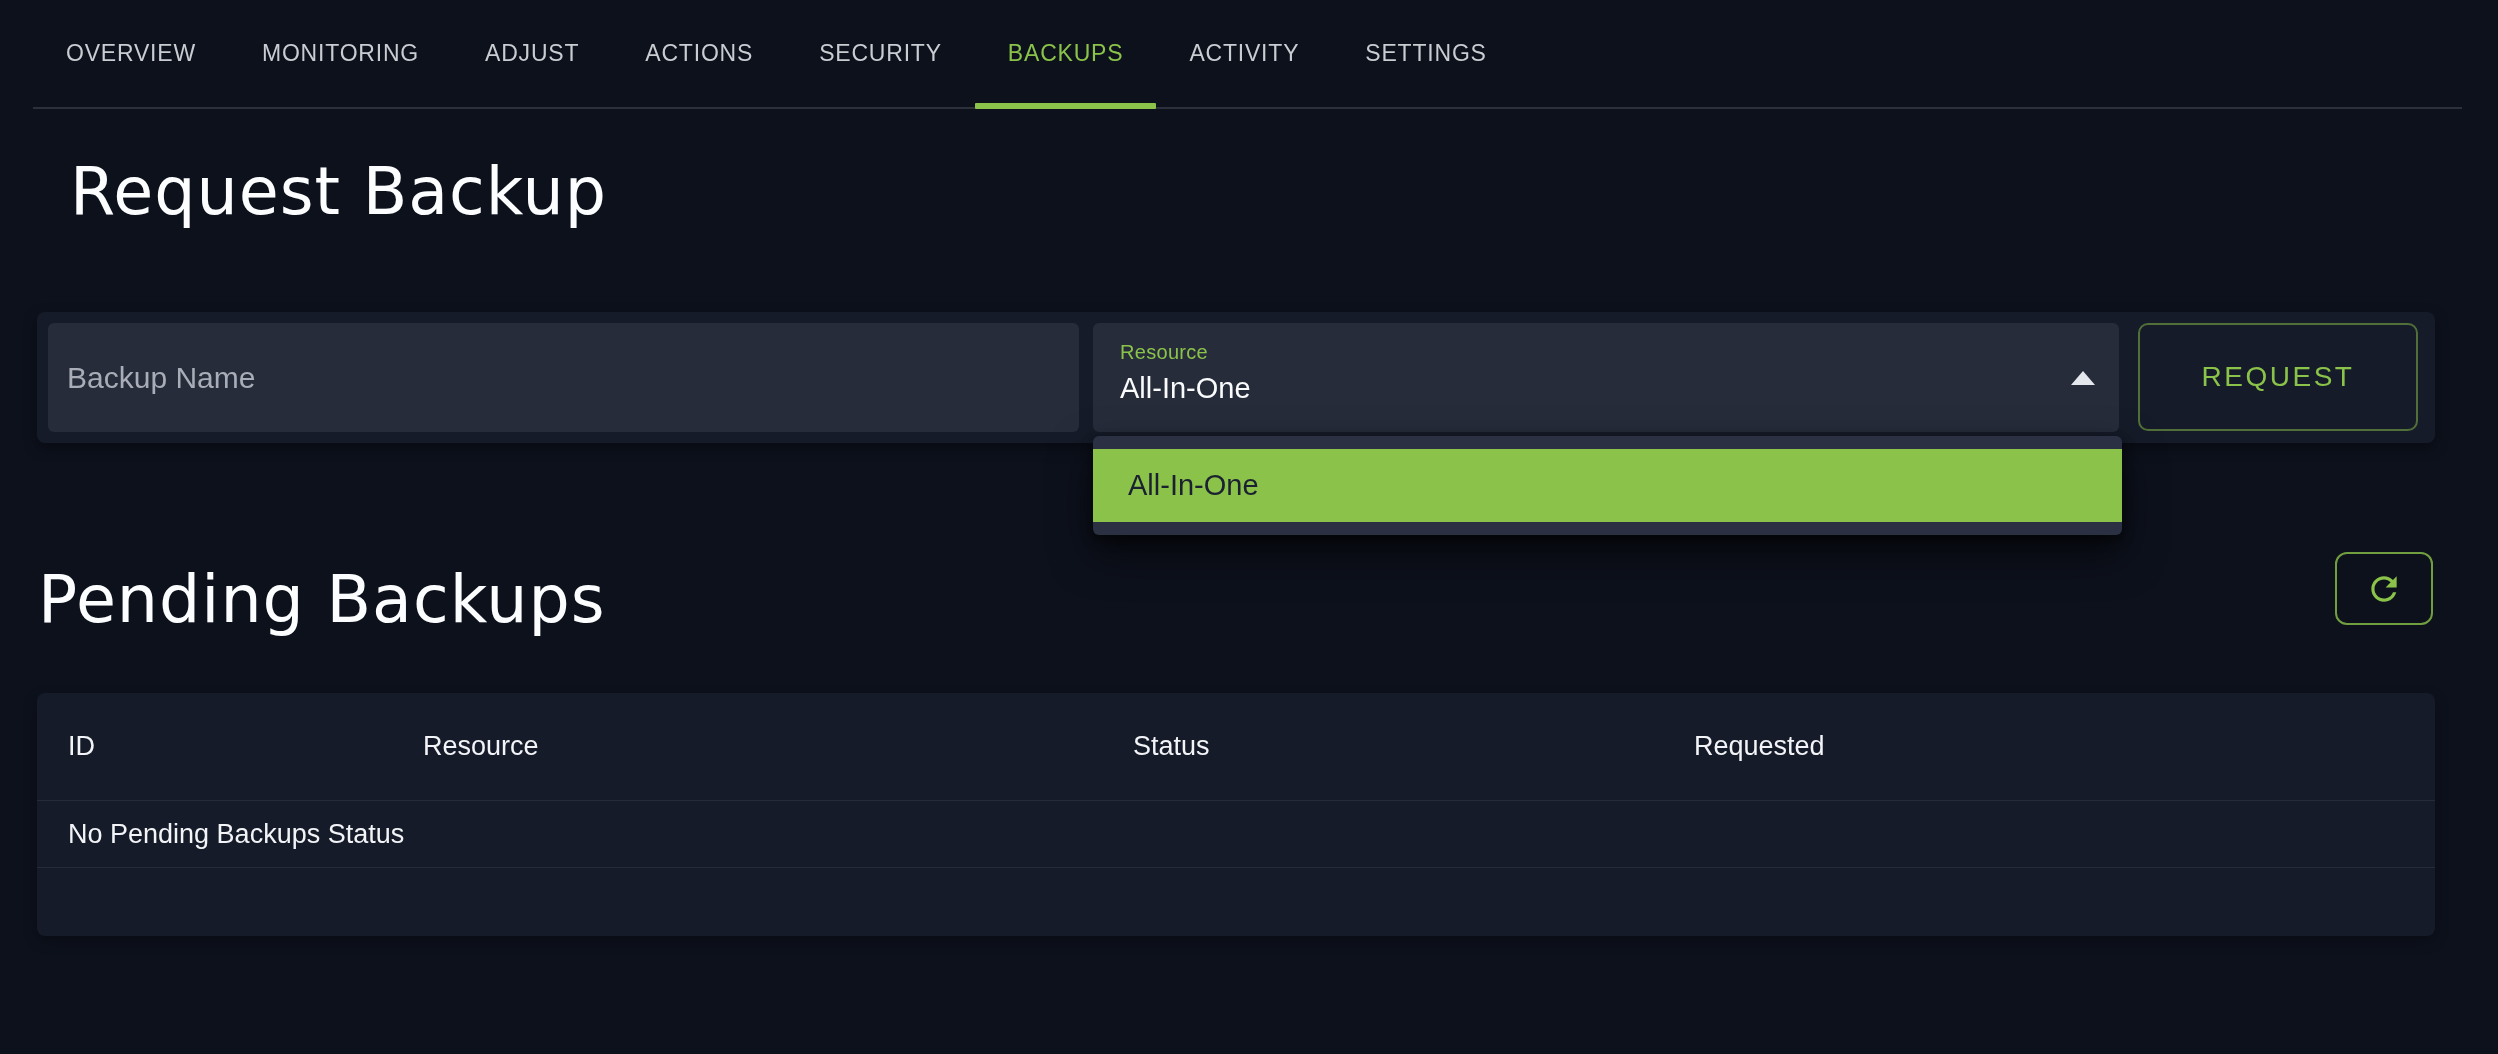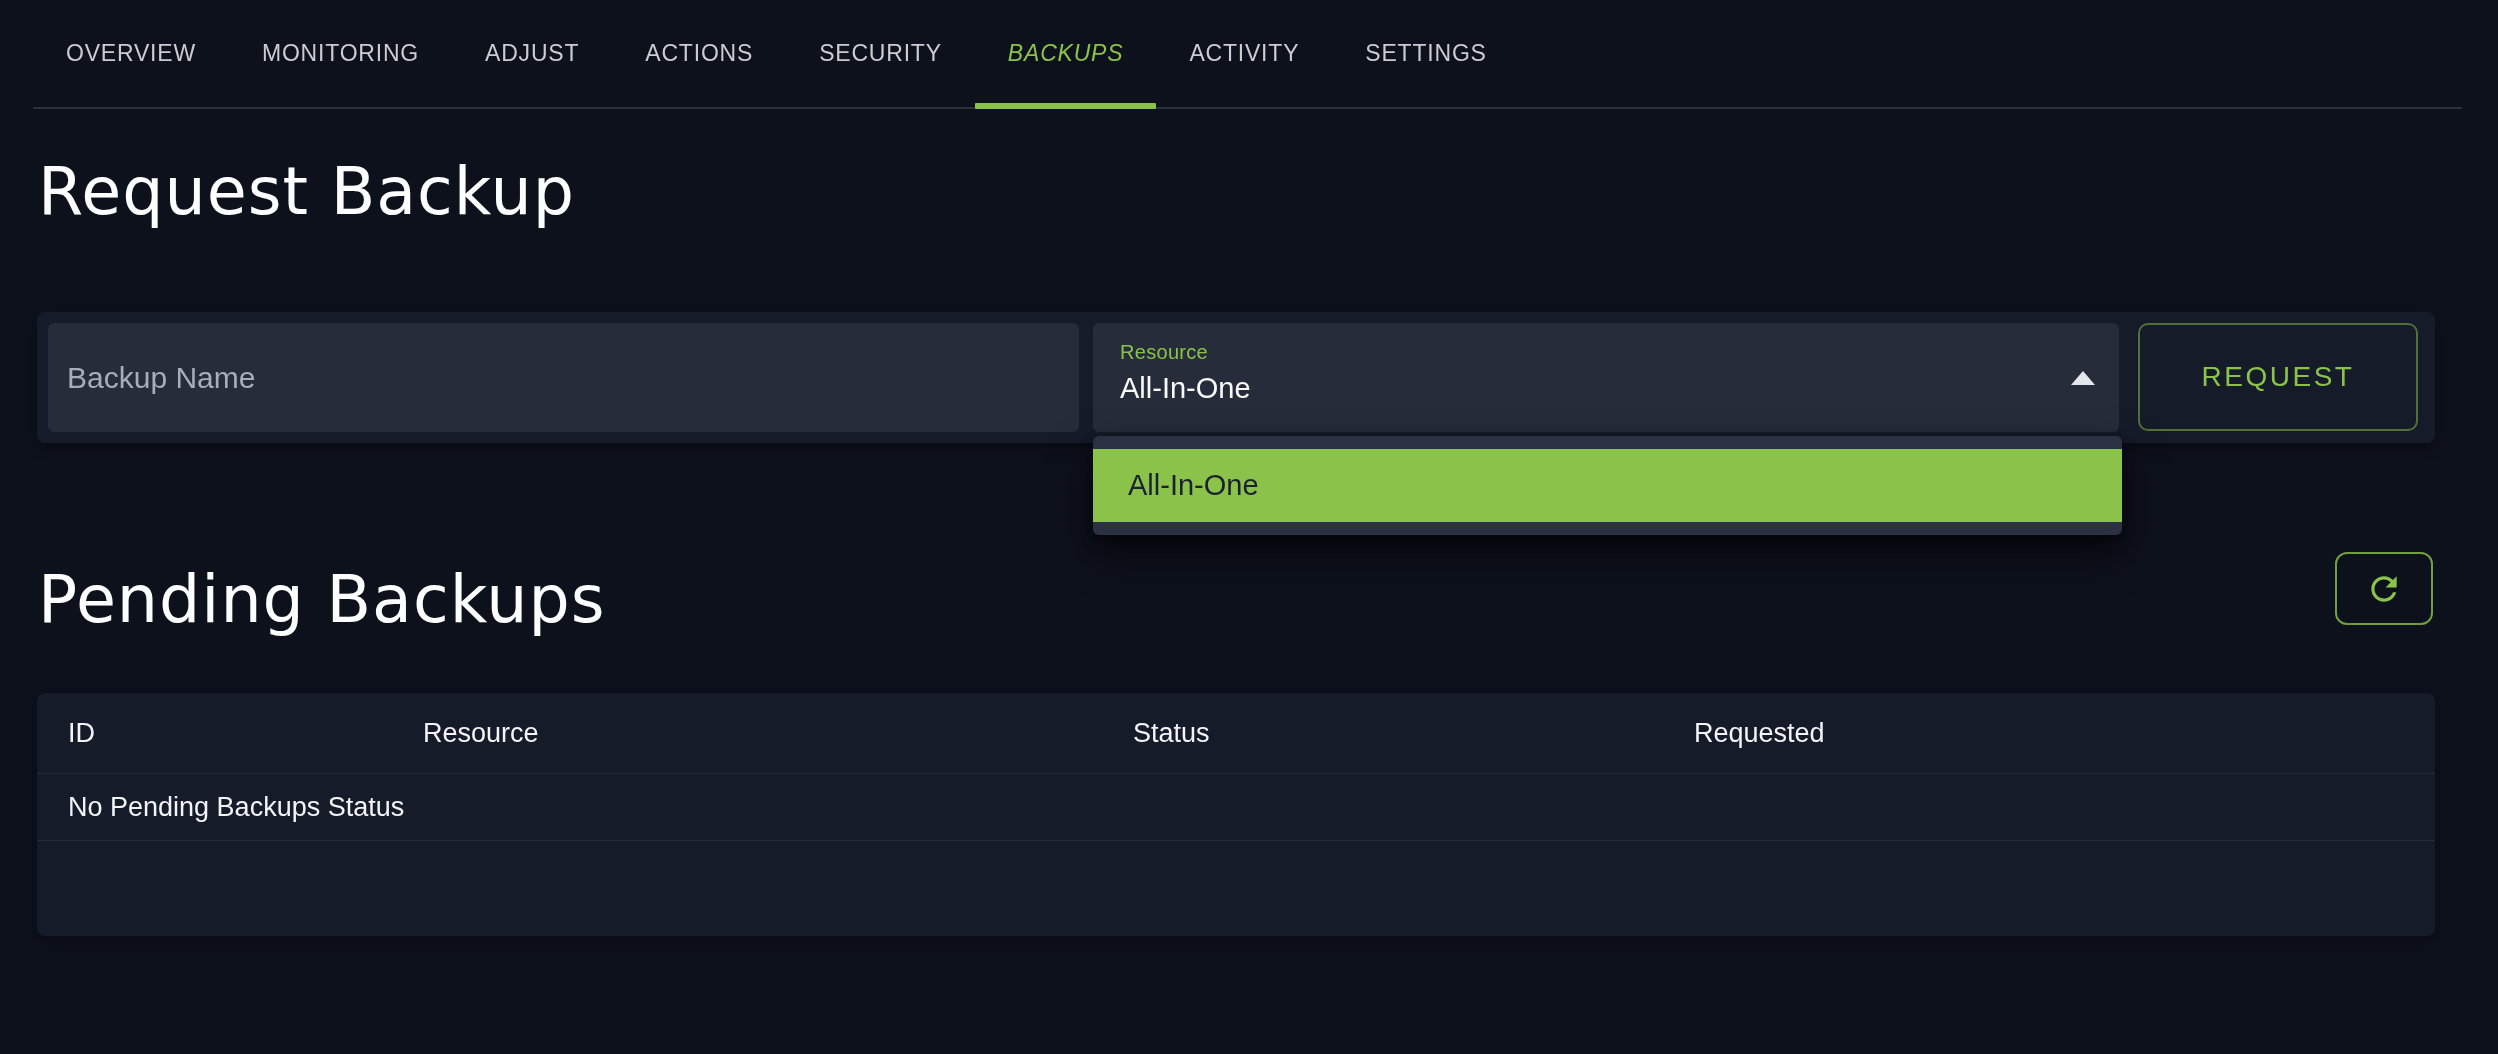--- a/index.html
+++ b/index.html
@@ -32,34 +32,34 @@
     border-bottom:2px solid var(--tabbar-divider);
   }
   .tab{
     position:relative;height:100%;
     display:flex;align-items:center;
     padding:0 33px;
     font-size:23px;letter-spacing:0.8px;
     color:var(--tab-inactive);
     cursor:pointer;user-select:none;
   }
-  .tab.active{color:var(--accent);font-style:italic;}
+  .tab.active{color:var(--accent);}
   .tab.active::after{
     content:"";position:absolute;left:0;right:0;bottom:-2px;height:6px;
     background:var(--accent);border-radius:1px;
   }
 
   
   .h1{
     position:absolute;left:38px;margin:0;
     font-family:"DejaVu Sans",sans-serif;
     font-size:65px;font-weight:400;letter-spacing:1px;
     color:#FCFDFE;line-height:1.18;
   }
-  #request-title{top:154px;}
+  #request-title{top:154px;margin-left:32px;}
   #pending-title{top:542px;margin-top:20px;}
 
   
   .form-panel{
     position:absolute;left:37px;top:312px;width:2398px;height:131px;
     background:var(--panel-bg);border-radius:8px;
     box-shadow:0 5px 14px rgba(0,0,0,0.38);
   }
   .backup-input{
     position:absolute;left:11px;top:11px;width:1031px;height:109px;
@@ -122,21 +122,21 @@
   }
   .refresh-btn svg{width:38px;height:38px;fill:var(--accent);}
 
   .table-panel{
     position:absolute;left:37px;top:693px;width:2398px;height:243px;
     background:var(--panel-bg);border-radius:8px;
     box-shadow:0 5px 14px rgba(0,0,0,0.3);
     overflow:hidden;
   }
   .table-header{
-    height:81px;display:grid;
+    height:108px;display:grid;
     grid-template-columns:355px 710px 561px 1fr;
     align-items:center;padding:0 31px;
     font-size:27px;color:var(--text);
     border-bottom:1px solid var(--divider);
   }
   .table-row{
     height:67px;display:flex;align-items:center;
     padding:0 31px;font-size:27px;color:var(--text);
     border-bottom:1px solid var(--divider);
   }

